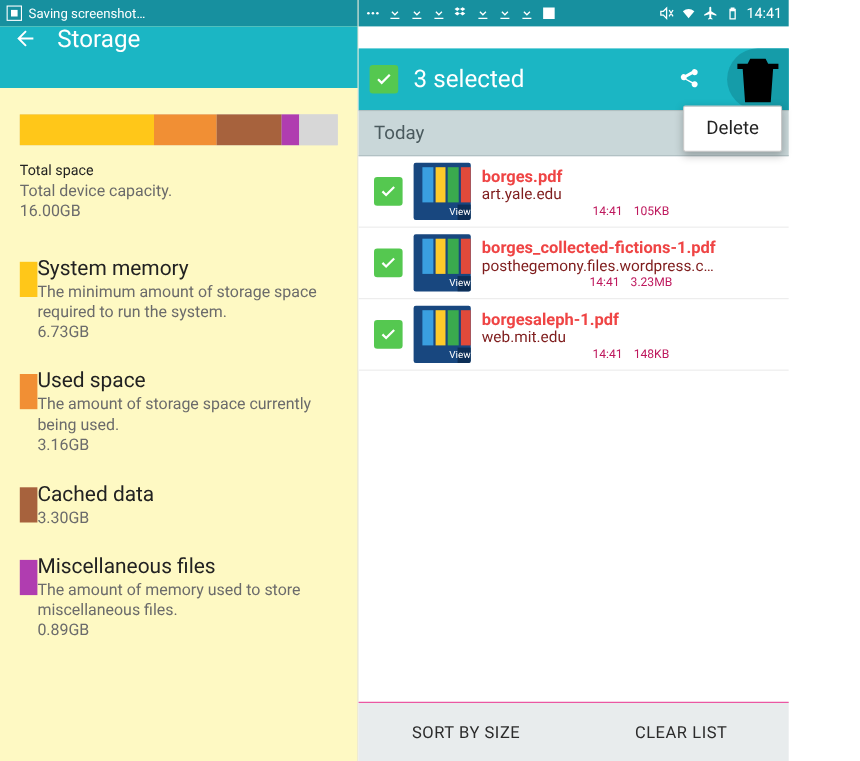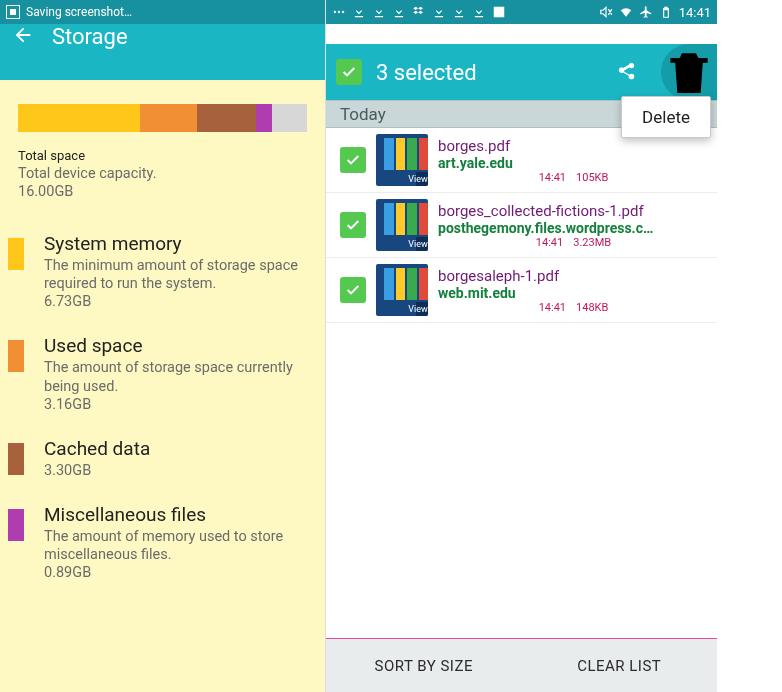--- a/index.html
+++ b/index.html
@@ -53,21 +53,21 @@
     display: flex;
     background: #d7d7d7;
   }
   .bar span { display:block; height:100%; }
 
   .section { padding: 6px 18px 18px; }
   .section .title { font-size: 13px; color:#222; margin-bottom:2px; }
   .section .desc  { font-size: 14.5px; color:#6b6b6b; line-height:1.25; }
   .section .val   { font-size: 14.5px; color:#6b6b6b; }
 
-  .item { display:flex; padding: 14px 8px 10px; gap:20px; }
+  .item { display:flex; padding: 14px 18px 10px; }
   .swatch { width:16px; height:32px; margin-top:6px; flex:none; }
   .item .body { flex:1; }
   .item .title { font-size: 19px; color:#222; margin-bottom:2px; }
   .item .desc  { font-size: 14.5px; color:#6b6b6b; line-height:1.25; }
   .item .val   { font-size: 14.5px; color:#6b6b6b; }
 
   
   .statusbar-r {
     height: 24px;
     background: #17909f;
@@ -102,21 +102,21 @@
   .ab-ic { width:42px; height:42px; display:flex; align-items:center; justify-content:center; }
   .ab-ic svg { width:22px; height:22px; fill:#fff; }
   .trash-wrap {
     width:56px; height:56px; margin-right:-10px;
     display:flex; align-items:center; justify-content:center;
     background:#159ca9;
     border-top-left-radius:28px; border-bottom-left-radius:28px;
   }
 
   .section-hdr {
-    height:28px;
+    height:42px;
     background:#c9d7d9;
     border-top:1px solid #b0bfc1;
     border-bottom:1px solid #b0bfc1;
     display:flex; align-items:center;
     padding:0 14px;
     color:#4a5a5e; font-size:17px;
     position:relative;
   }
   .section-hdr .chev {
     position:absolute; right:8px; top:7px;
@@ -162,22 +162,22 @@
   .thumb .stripes span:nth-child(1){background:#3a9fe0;}
   .thumb .stripes span:nth-child(2){background:#feca2a;}
   .thumb .stripes span:nth-child(3){background:#3aaa4e;}
   .thumb .stripes span:nth-child(4){background:#e04a3a;}
   .thumb .viewer{
     position:absolute; left:0; right:0; bottom:0; height:14px;
     background:#0d2f57; color:#fff; font-size:9px;
     display:flex; align-items:center; justify-content:center;margin-left:40px;
   }
   .finfo { flex:1; min-width:0; }
-  .finfo .name { font-weight:400; font-size:15px; color:#701a75; white-space:nowrap; overflow:hidden; text-overflow:ellipsis;}
-  .finfo .src  { font-size:14px; color:#15803d; white-space:nowrap; overflow:hidden; text-overflow:ellipsis;font-weight:bold;}
+  .finfo .name { font-weight:700; font-size:15px; color:#ef4444; white-space:nowrap; overflow:hidden; text-overflow:ellipsis;}
+  .finfo .src  { font-size:14px; color:#7f1d1d; white-space:nowrap; overflow:hidden; text-overflow:ellipsis;}
   .finfo .meta { font-size:11px; color:#be185d;text-align:center; }
   .finfo .meta span+span{ margin-left:10px; }
 
   .footer-r {
     position:absolute; left:0; right:0; bottom:0;
     height:54px;
     background:#e8eced;
     border-top:1px solid #ec4899;
     display:flex;
   }

